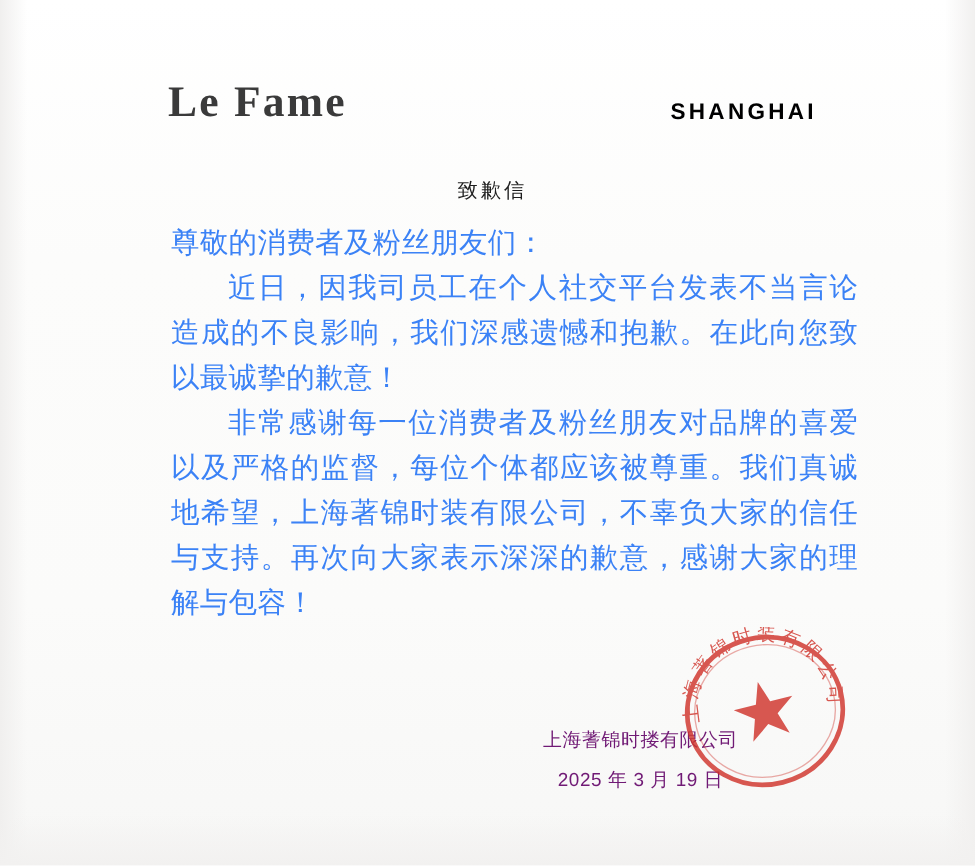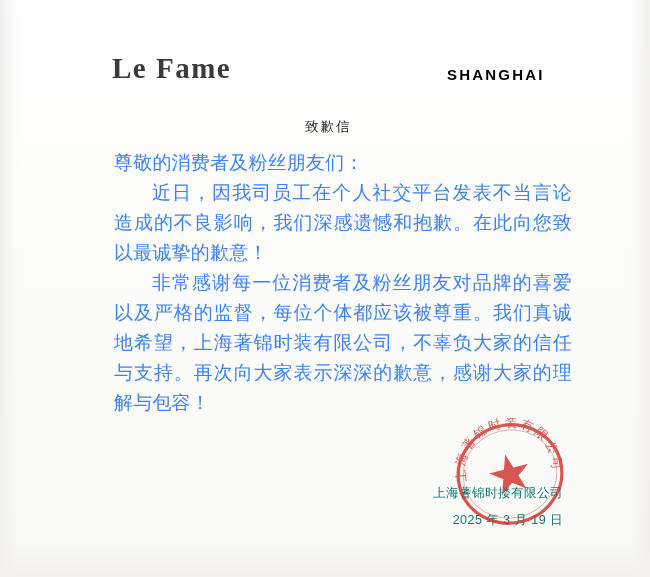--- a/index.html
+++ b/index.html
@@ -77,26 +77,26 @@
   }
   .salutation {
     margin: 0 0 0 0;
   }
   .para {
     margin: 0;
     text-indent: 2em;
   }
   .sign-block {
     position: absolute;
-    right: 87px;
+    right: 108px;
     top: 480px;
     width: 230px;
-    text-align: right;
+    text-align: center;
     font-size: 12.6px;
-    color: #0f766e;
+    color: #701a75;
     line-height: 27px;
     letter-spacing: 0.4px;
   }
   .sign-line {
     display: block;
   }
   
   .seal {
     position: absolute;
     left: 452px;

